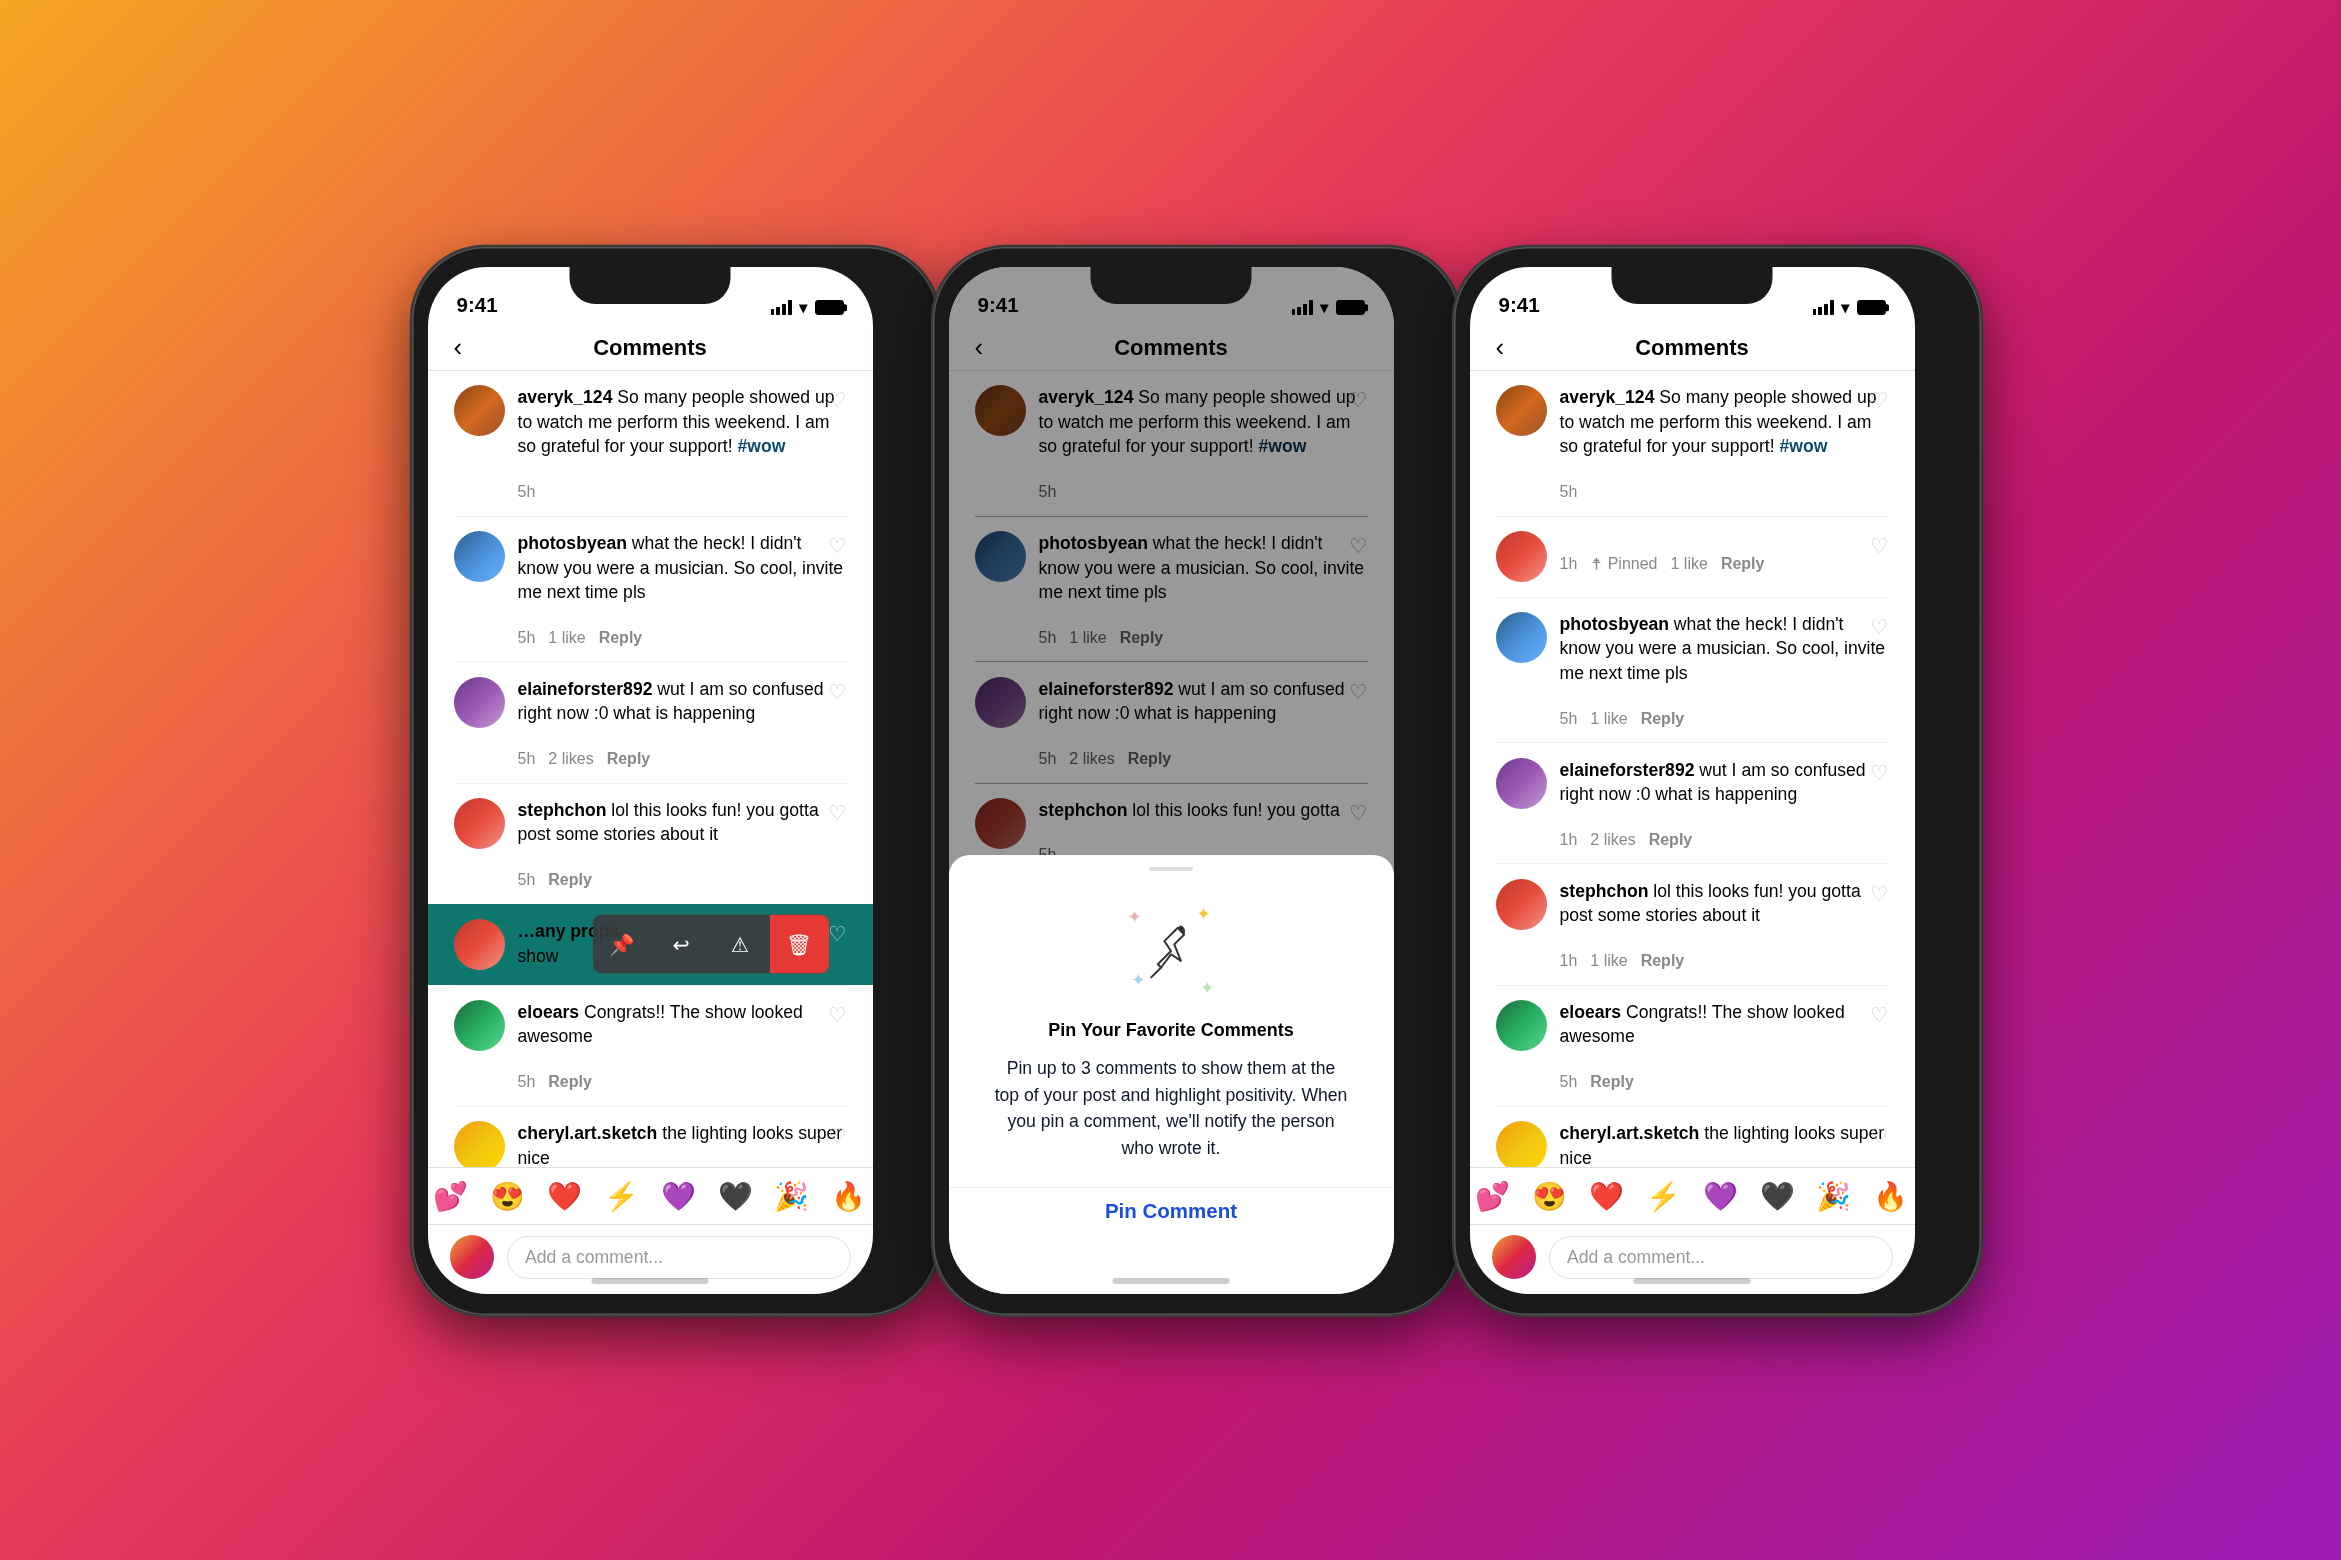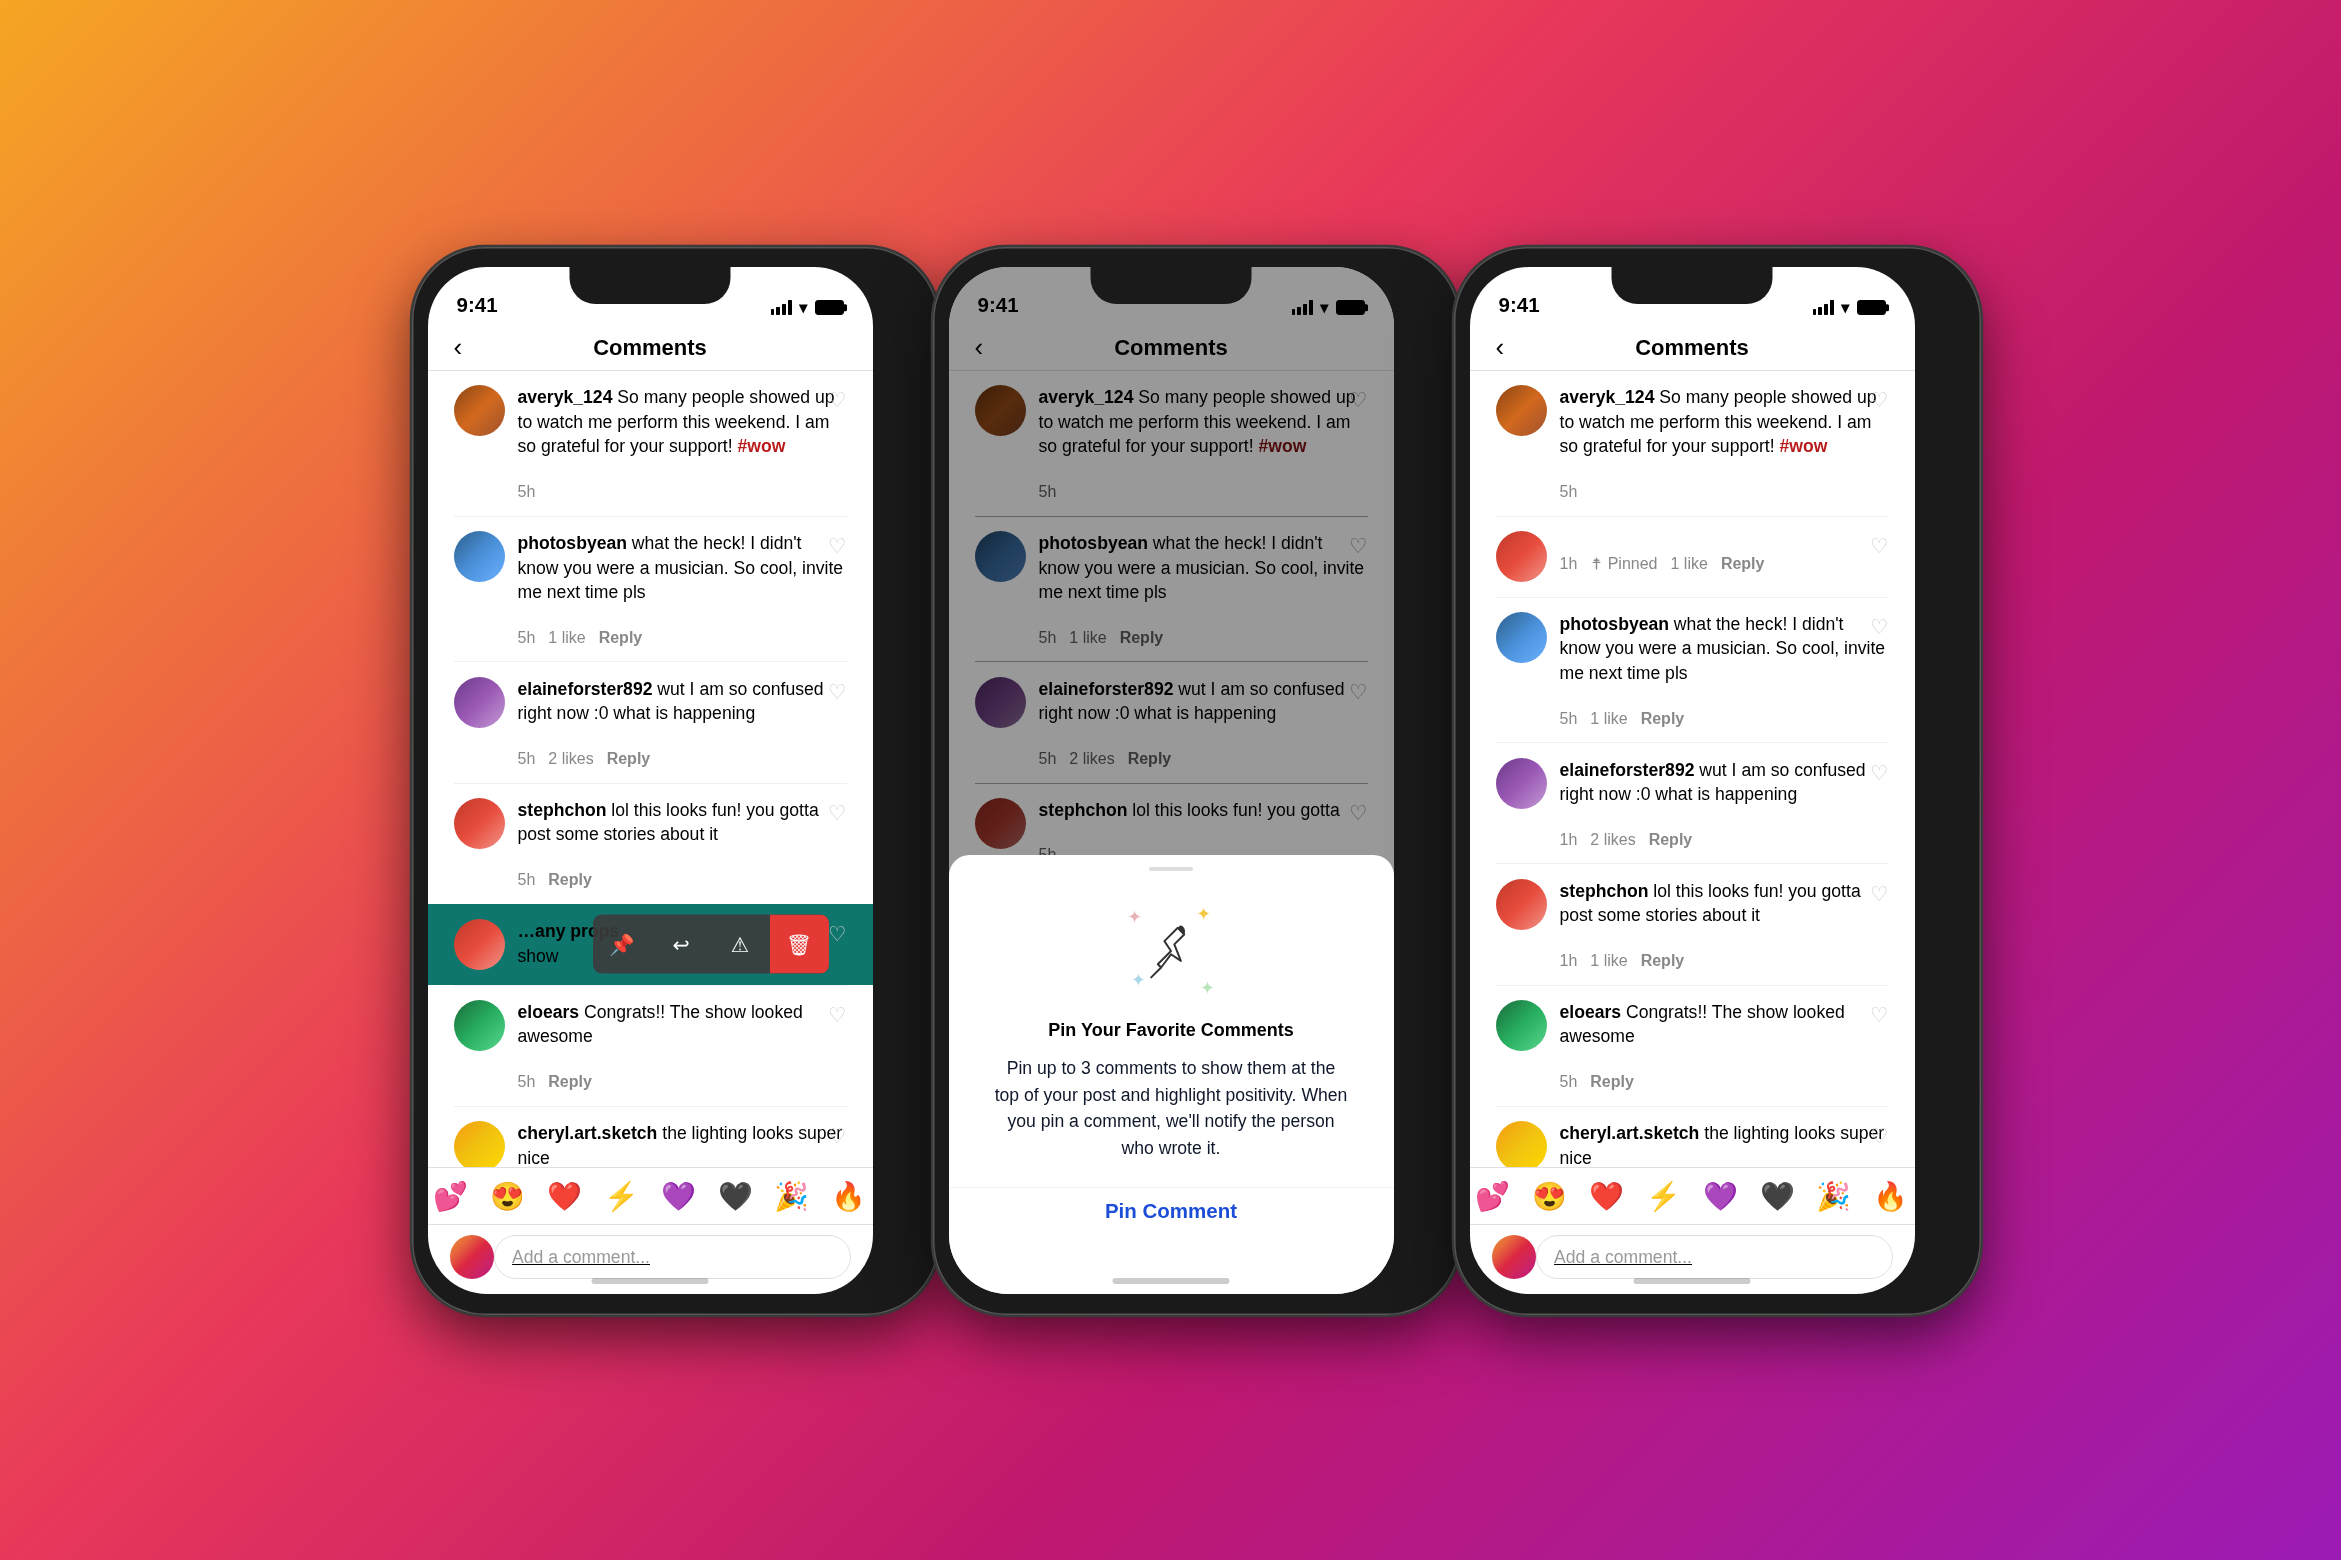--- a/index.html
+++ b/index.html
@@ -183,21 +183,21 @@
       line-height: 1.4;
       color: #000;
     }
 
     .comment-username {
       font-weight: 700;
       color: #000;
     }
 
     .comment-hashtag {
-      color: #b91c1c;
+      color: #0c4a6e;
       font-weight: 700;
     }
 
     .comment-meta {
       display: flex;
       align-items: center;
       gap: 13px;
       margin-top: 24px;
       font-size: 16px;
       color: #888;
@@ -263,23 +263,24 @@
       justify-content: center;
       gap: 22px;
       padding: 11.7px 26px;
       border-top: 0.7px solid #e0e0e0;
       font-size: 28px;
     }
 
     
     .comment-input-bar {
       display: flex;
+      align-items: center;
+      gap: 13px;
       padding: 10.2px 22px 14.6px;
       border-top: 0.7px solid #e0e0e0;
-      text-decoration: underline;
     }
 
     .input-avatar {
       width: 44px;
       height: 44px;
       border-radius: 50%;
       background: linear-gradient(135deg, #f09433, #e6683c, #dc2743, #cc2366, #bc1888);
       flex-shrink: 0;
     }
 

